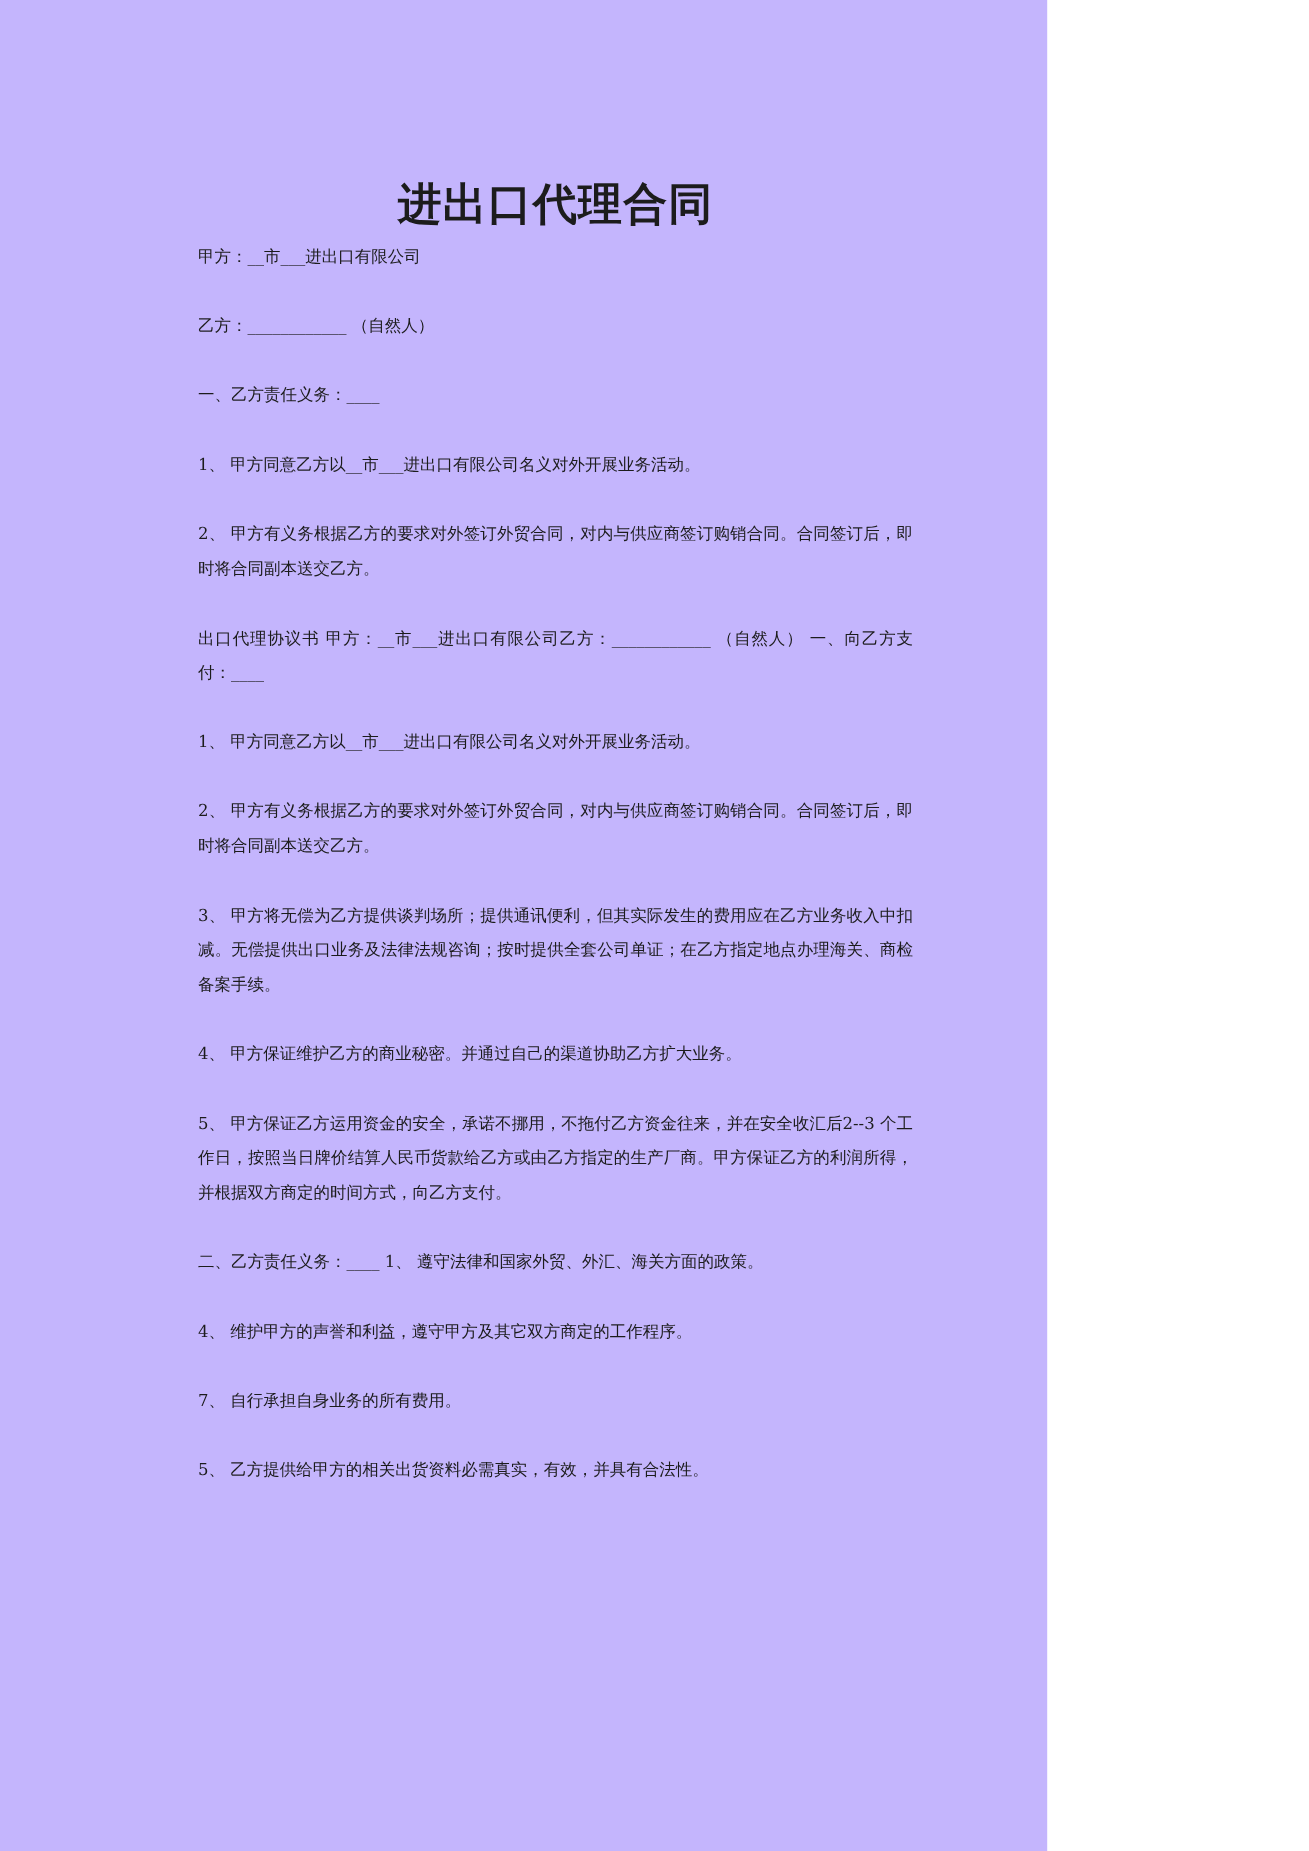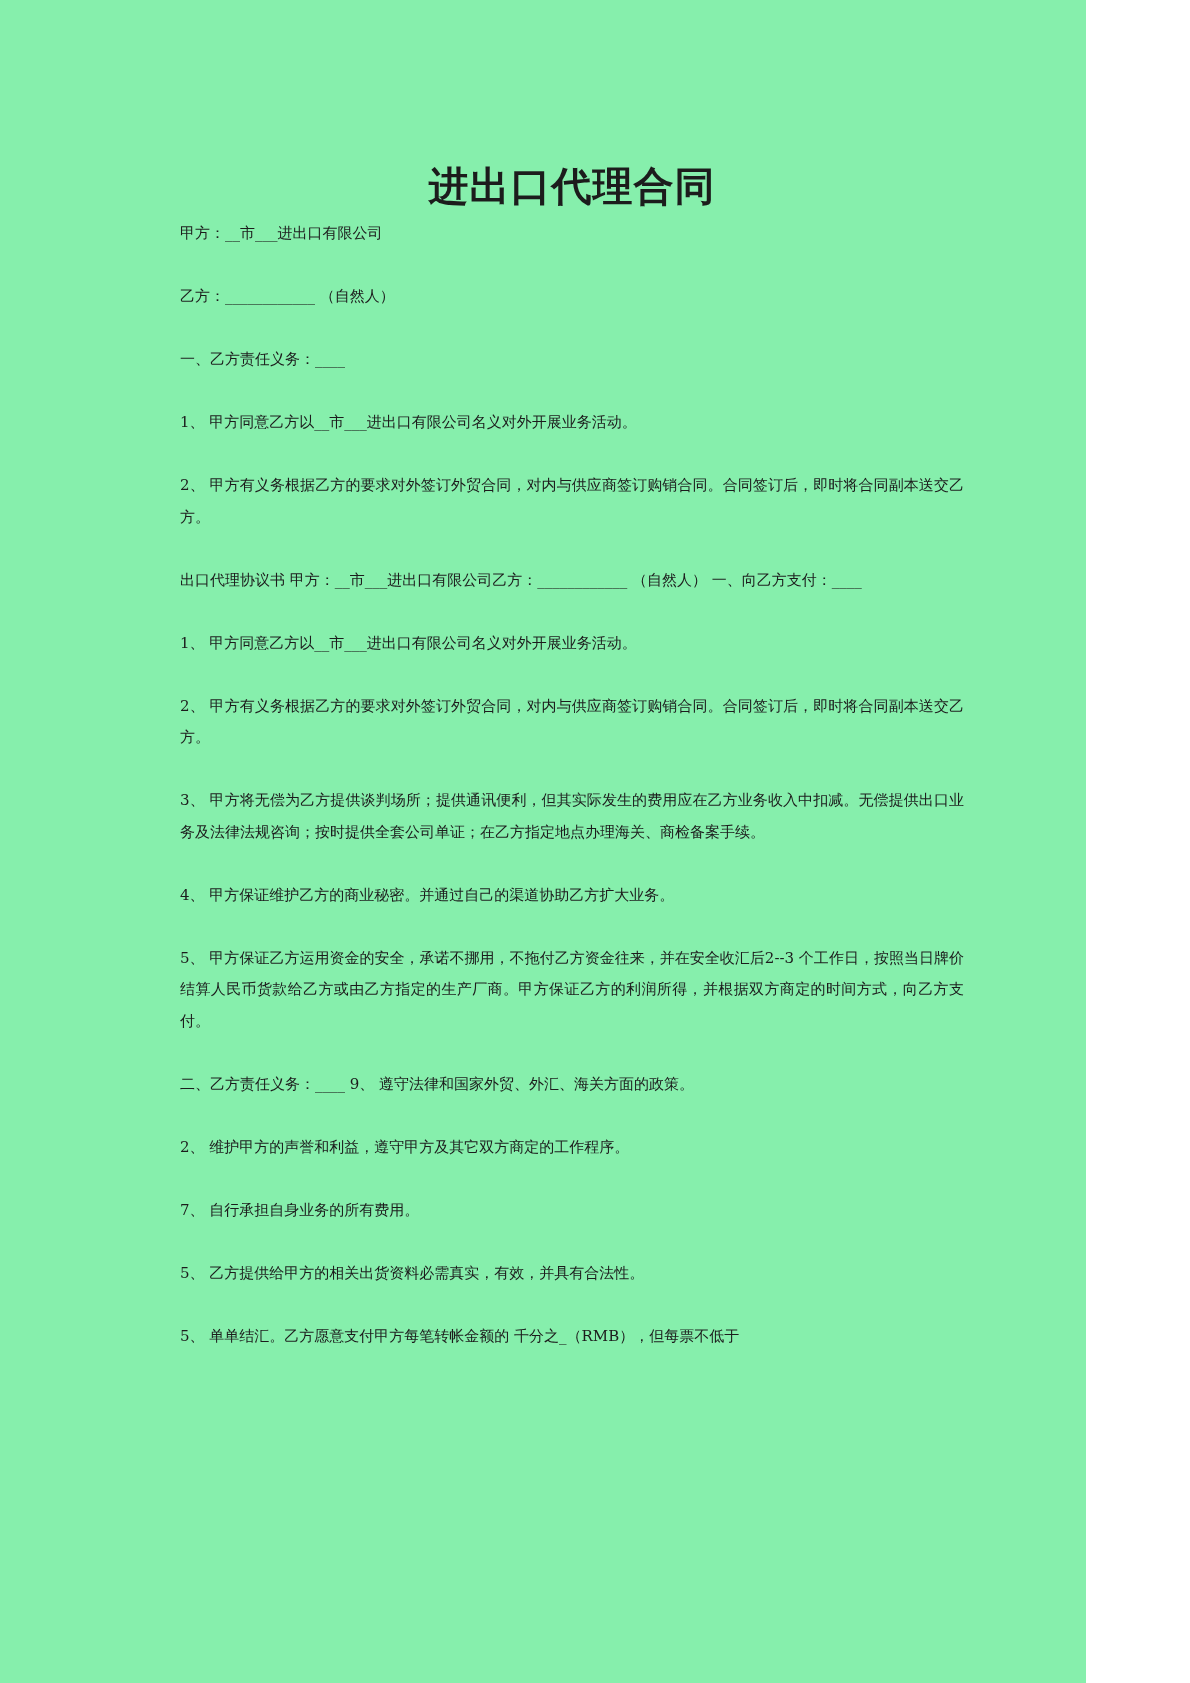--- a/index.html
+++ b/index.html
@@ -7,23 +7,23 @@
     padding: 0;
     background: #ffffff;
   }
   body {
     width: 1190px;
     height: 1683px;
     overflow: hidden;
   }
   .page {
     box-sizing: border-box;
-    width: 1086px;
+    width: 952px;
     height: 1683px;
-    background: #86efac;
+    background: #c4b5fd;
     padding: 158px 122px 40px 180px;
     font-family: "DejaVu Serif", "Liberation Serif", serif;
     color: #1c1c1c;
   }
   .doc-title {
     font-size: 40px;
     line-height: 56px;
     font-weight: bold;
     text-align: center;
     margin: 0 0 4px 0;
@@ -53,19 +53,18 @@
       <p class="para">乙方：____________ （自然人）</p>
       <p class="para">一、乙方责任义务：____</p>
       <p class="para">1、 甲方同意乙方以__市___进出口有限公司名义对外开展业务活动。</p>
       <p class="para">2、 甲方有义务根据乙方的要求对外签订外贸合同，对内与供应商签订购销合同。合同签订后，即时将合同副本送交乙方。</p>
       <p class="para">出口代理协议书 甲方：__市___进出口有限公司乙方：____________ （自然人） 一、向乙方支付：____</p>
       <p class="para">1、 甲方同意乙方以__市___进出口有限公司名义对外开展业务活动。</p>
       <p class="para extra-gap">2、 甲方有义务根据乙方的要求对外签订外贸合同，对内与供应商签订购销合同。合同签订后，即时将合同副本送交乙方。</p>
       <p class="para">3、 甲方将无偿为乙方提供谈判场所；提供通讯便利，但其实际发生的费用应在乙方业务收入中扣减。无偿提供出口业务及法律法规咨询；按时提供全套公司单证；在乙方指定地点办理海关、商检备案手续。</p>
       <p class="para">4、 甲方保证维护乙方的商业秘密。并通过自己的渠道协助乙方扩大业务。</p>
       <p class="para">5、 甲方保证乙方运用资金的安全，承诺不挪用，不拖付乙方资金往来，并在安全收汇后2--3 个工作日，按照当日牌价结算人民币货款给乙方或由乙方指定的生产厂商。甲方保证乙方的利润所得，并根据双方商定的时间方式，向乙方支付。</p>
-      <p class="para">二、乙方责任义务：____ 9、  遵守法律和国家外贸、外汇、海关方面的政策。</p>
-      <p class="para">2、 维护甲方的声誉和利益，遵守甲方及其它双方商定的工作程序。</p>
+      <p class="para">二、乙方责任义务：____ 1、  遵守法律和国家外贸、外汇、海关方面的政策。</p>
+      <p class="para">4、 维护甲方的声誉和利益，遵守甲方及其它双方商定的工作程序。</p>
       <p class="para">7、 自行承担自身业务的所有费用。</p>
       <p class="para">5、 乙方提供给甲方的相关出货资料必需真实，有效，并具有合法性。</p>
-      <p class="para">5、 单单结汇。乙方愿意支付甲方每笔转帐金额的 千分之_（RMB），但每票不低于</p>
     </div>
 </div>
 
 </body></html>

